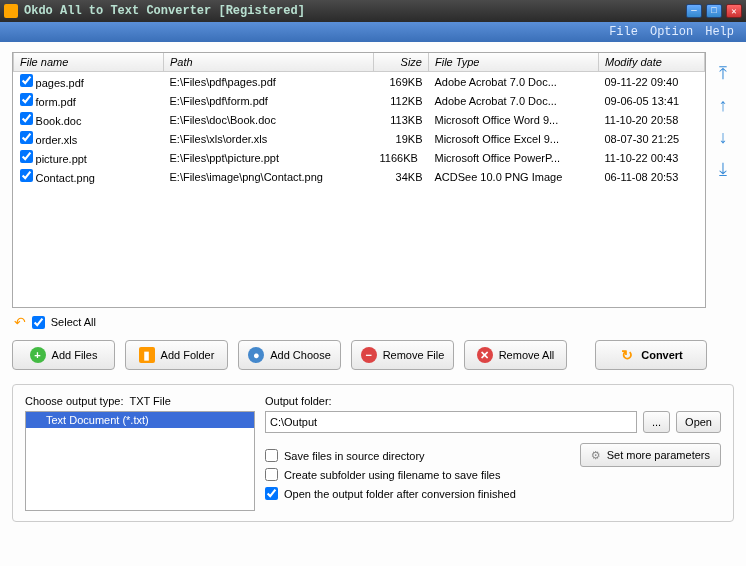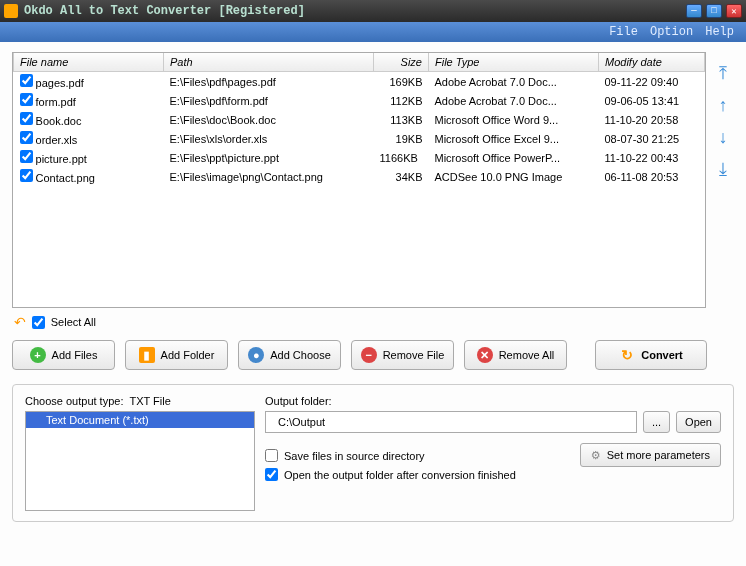--- a/index.html
+++ b/index.html
@@ -32,21 +32,21 @@
 .ico.blue { background: #48c; }
 .ico.red { background: #d44; }
 .ico.refresh { background: transparent; color: #f90; font-size: 14px; }
 .lower { display: flex; gap: 10px; border: 1px solid #ccc; border-radius: 4px; padding: 10px 12px; }
 .out-type { width: 230px; }
 .out-type-label { margin-bottom: 4px; display: flex; gap: 6px; }
 .listbox { border: 1px solid #aaa; height: 100px; background: #fff; }
 .listbox-item { background: #3a6cd8; color: #fff; padding: 2px 20px; }
 .out-right { flex: 1; }
 .out-folder-row { display: flex; gap: 6px; margin: 4px 0 10px 0; }
-.out-input { flex: 1; height: 22px; border: 1px solid #aaa; padding: 0 12px; font-size: 11px; }
+.out-input { flex: 1; height: 22px; border: 1px solid #aaa; padding: 0 4px; font-size: 11px; }
 .smbtn { height: 22px; border: 1px solid #aaa; border-radius: 3px; background: linear-gradient(#fdfdfd, #e8e8e8); padding: 0 8px; cursor: pointer; font-size: 11px; }
 .check-row { display: flex; align-items: center; gap: 6px; margin: 6px 0; }
 .params-btn { float: right; height: 24px; border: 1px solid #aaa; border-radius: 3px; background: linear-gradient(#fdfdfd, #e8e8e8); padding: 0 10px; display: flex; align-items: center; gap: 6px; cursor: pointer; font-size: 11px; }
 .gear { color: #888; }
 .bottom-wrap { display: flex; justify-content: space-between; align-items: flex-start; }
 </style>
 </head>
 <body>
 
 <div class="titlebar">
@@ -189,20 +189,24 @@
         <button class="smbtn">...</button>
         <button class="smbtn">Open</button>
       </div>
       <div class="bottom-wrap">
         <div>
           <div class="check-row">
               <input type="checkbox" style="">
               <span>Save files in source directory</span>
             </div>
           <div class="check-row">
+              <input type="checkbox" style="">
+              <span>Create subfolder using filename to save files</span>
+            </div>
+          <div class="check-row">
               <input type="checkbox" checked="" style="">
               <span>Open the output folder after conversion finished</span>
             </div>
         </div>
         <div class="params-btn">
             <span class="gear">⚙</span>
             <span>Set more parameters</span>
           </div>
       </div>
     </div>

